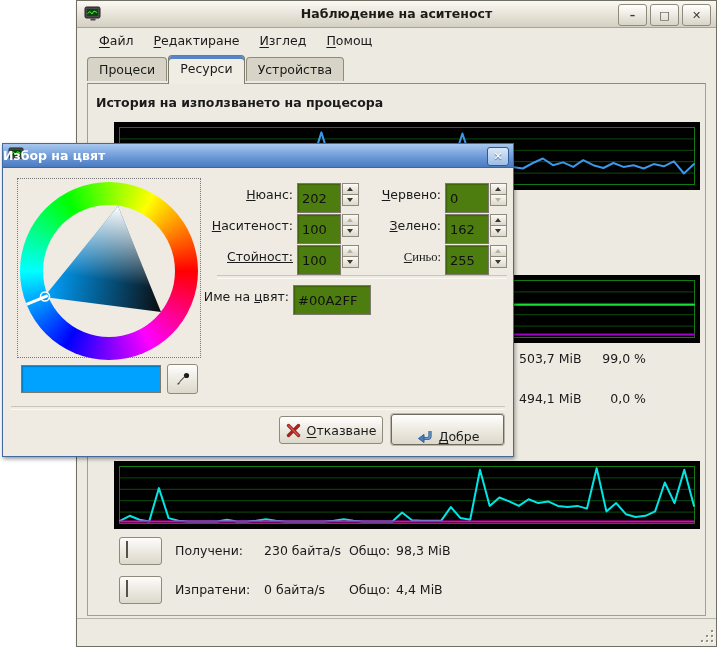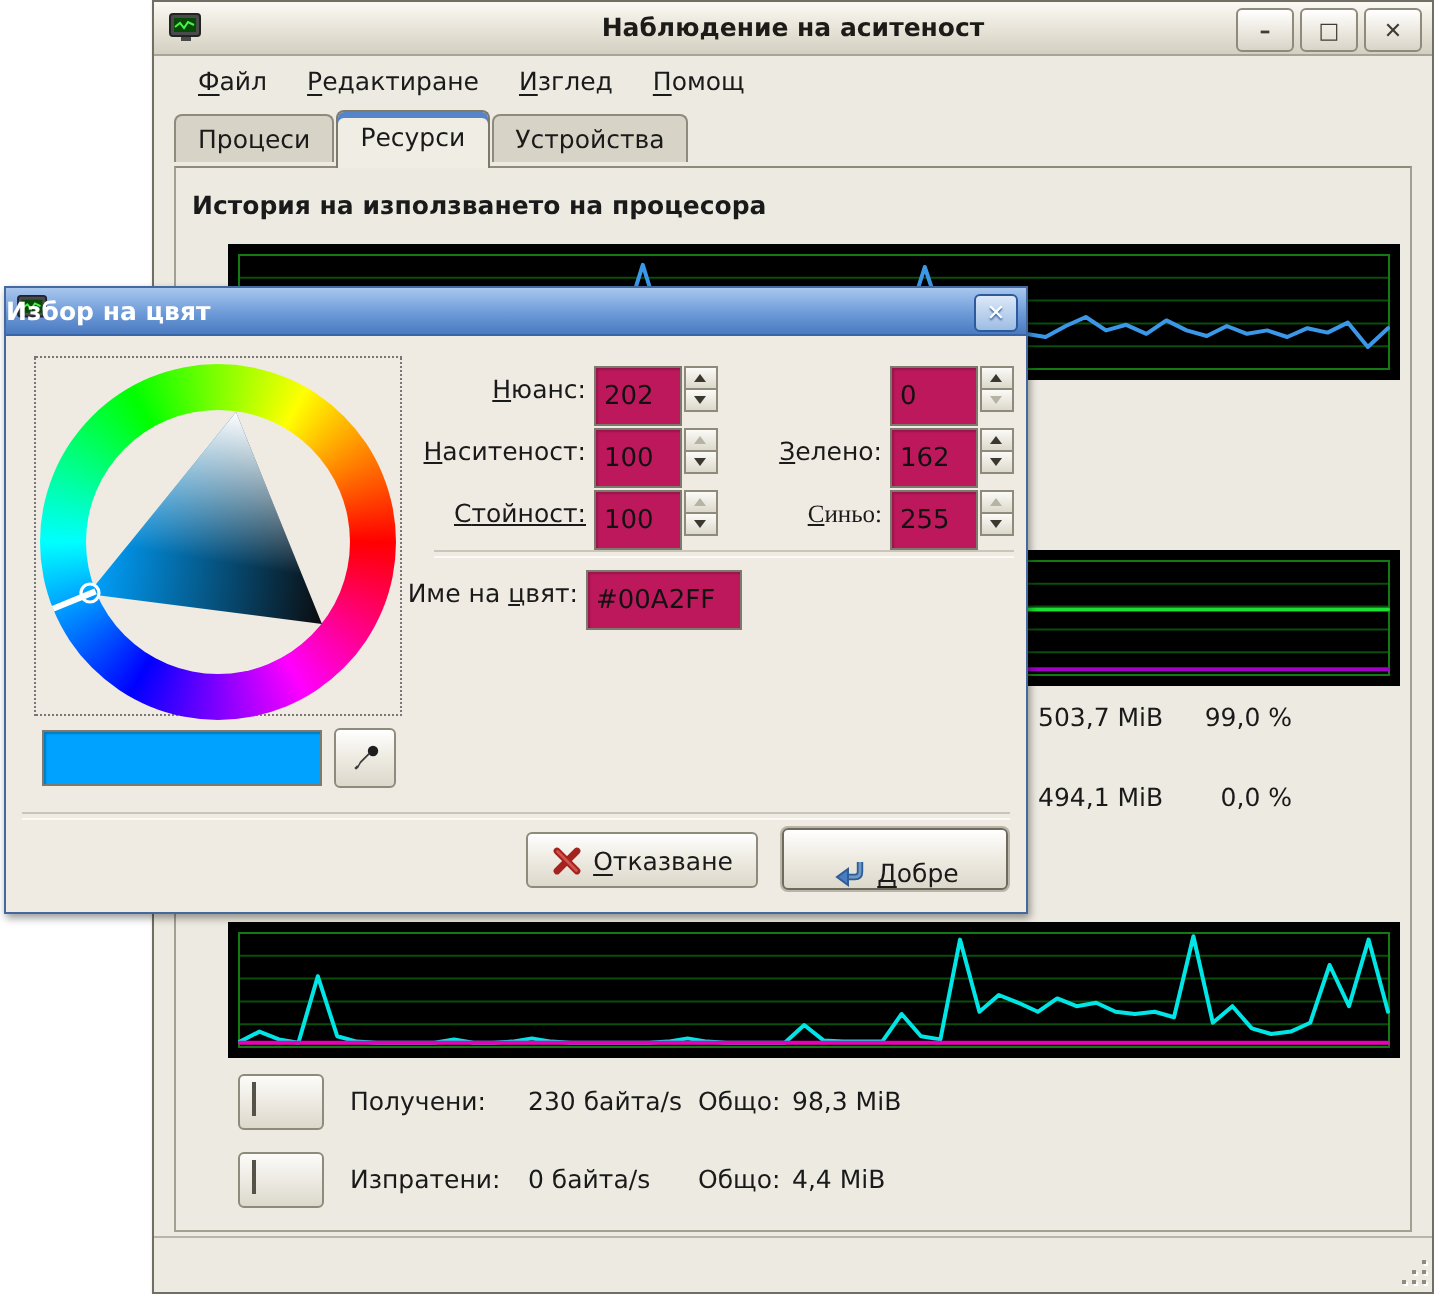--- a/index.html
+++ b/index.html
@@ -48,21 +48,21 @@
   .dlg-close{right:4px;top:3px;width:20px;height:17px;border:1px solid #2d5a9a;border-radius:3px;
     background:linear-gradient(#dce8f7,#9dbde4);display:flex;align-items:center;justify-content:center;
     font-size:11px;font-weight:bold;color:#fff;text-shadow:0 1px 1px #35619f;
     background-color:#7ba2d6;}
   .wheel-box{left:14px;top:34px;width:184px;height:180px;border:1px dotted #777;box-sizing:border-box;}
   .ring{left:2px;top:3px;width:178px;height:178px;border-radius:50%;
     background:conic-gradient(from 90deg,#f00 0deg,#f0f 60deg,#00f 120deg,#0ff 180deg,#0f0 240deg,#ff0 300deg,#f00 360deg);}
   .ring-hole{left:25px;top:26px;width:132px;height:132px;border-radius:50%;background:#efebe2;}
   .tri-svg{left:0;top:0;width:184px;height:180px;}
   .flabel{text-align:right;height:24px;line-height:24px;}
-  .entry{background:#be185d;border:1px solid #7d7a6d;box-shadow:inset 1px 1px 1px rgba(0,0,0,.2);
+  .entry{background:#4d7c0f;border:1px solid #7d7a6d;box-shadow:inset 1px 1px 1px rgba(0,0,0,.2);
     height:24px;box-sizing:border-box;font-family:"DejaVu Sans","Liberation Sans",sans-serif;
     font-size:13px;padding:14px 4px;color:#111;}
   input.entry{outline:none;}
   .spinner{width:17px;height:24px;}
   .spin-btn{position:absolute;left:0;width:17px;height:12px;box-sizing:border-box;
     border:1px solid #8e8b7d;background:linear-gradient(#fbfaf6,#dcd8cb);}
   .spin-btn.up{top:0;}
   .spin-btn.down{top:11px;}
   .spin-btn::after{content:"";position:absolute;left:4px;border-left:3.5px solid transparent;
     border-right:3.5px solid transparent;}
@@ -238,20 +238,21 @@
     <span class="spin-btn down"></span>
   </span>
 
   <div class="abs flabel" style="left:180px;top:101px;width:110px;text-decoration:underline;"><u>С</u>тойност:</div>
   <input class="abs entry" style="left: 294px; top: 101px; width: 44px;" readonly="" value="100">
   <span class="abs spinner" style="left:339px;top:101px;">
     <span class="spin-btn up disabled"></span>
     <span class="spin-btn down"></span>
   </span>
 
+  <div class="abs flabel" style="left:330px;top:39px;width:108px;"><u>Ч</u>ервено:</div>
   <input class="abs entry" style="left: 442px; top: 39px; width: 44px;" readonly="" value="0">
   <span class="abs spinner" style="left:487px;top:39px;">
     <span class="spin-btn up"></span>
     <span class="spin-btn down disabled"></span>
   </span>
 
   <div class="abs flabel" style="left:330px;top:70px;width:108px;"><u>З</u>елено:</div>
   <input class="abs entry" style="left: 442px; top: 70px; width: 44px;" readonly="" value="162">
   <span class="abs spinner" style="left:487px;top:70px;">
     <span class="spin-btn up"></span>
@@ -275,21 +276,21 @@
   <span class="abs btn3d" style="left:164px;top:220px;width:31px;height:30px;">
     <svg width="16" height="16" viewBox="0 0 16 16">
       <circle cx="11.5" cy="4.5" r="2.6" fill="#1d1d1d"></circle>
       <path d="M10 6 L5.5 10.5 L4 13 L3 13.5 L3.5 12.5 L5 9.8 L9.5 5.3 Z" fill="#3c3c3c"></path>
       <line x1="4" y1="12" x2="2.6" y2="13.4" stroke="#3c3c3c" stroke-width="1.2"></line>
     </svg>
   </span>
 
   <div class="abs hsep" style="left:8px;top:262px;right:8px;"></div>
 
-  <span class="abs btn3d" style="left:260px;top:272px;width:116px;height:28px;">
+  <span class="abs btn3d" style="left:276px;top:272px;width:104px;height:28px;">
     <svg width="15" height="15" viewBox="0 0 15 15">
       <line x1="2.5" y1="2.5" x2="12.5" y2="12.5" stroke="#a5231f" stroke-width="3.4" stroke-linecap="round"></line>
       <line x1="12.5" y1="2.5" x2="2.5" y2="12.5" stroke="#a5231f" stroke-width="3.4" stroke-linecap="round"></line>
       <line x1="2.8" y1="2.8" x2="12.2" y2="12.2" stroke="#d0534e" stroke-width="1.4" stroke-linecap="round"></line>
     </svg>
     <span class="btn-label"><u>О</u>тказване</span>
   </span>
 
   <span class="abs btn3d default" style="left:388px;top:270px;width:113px;height:31px;align-items:flex-end;">
     <svg width="17" height="15" viewBox="0 0 17 15">

